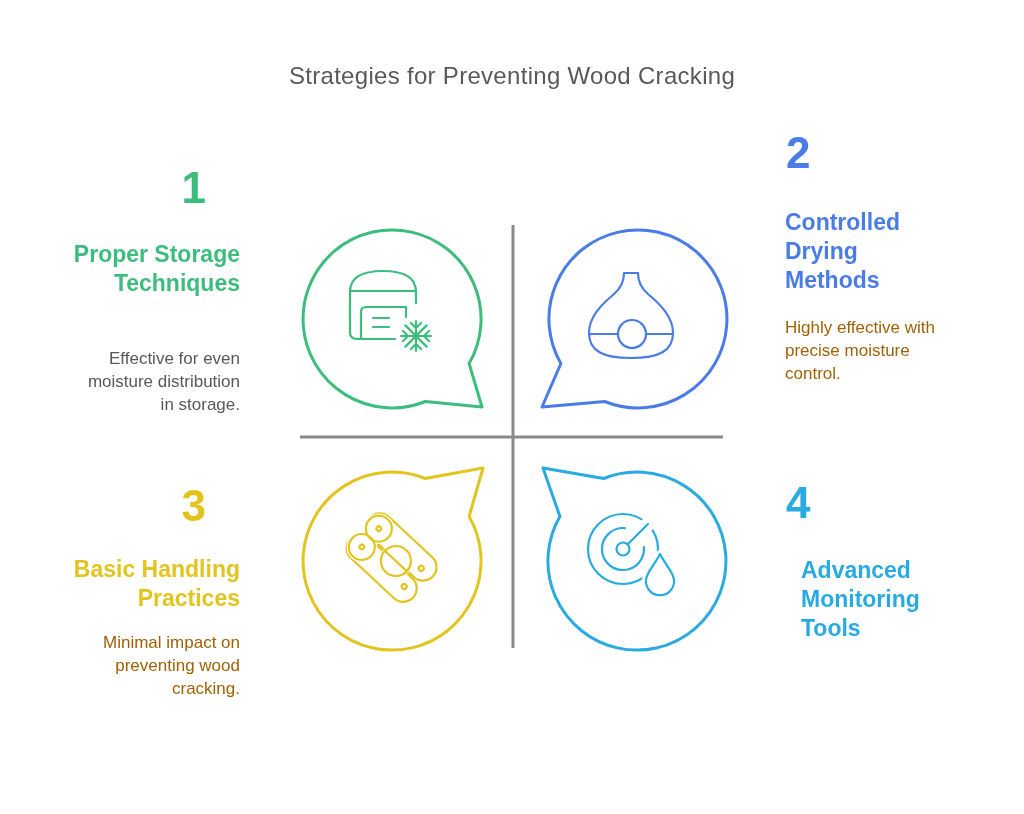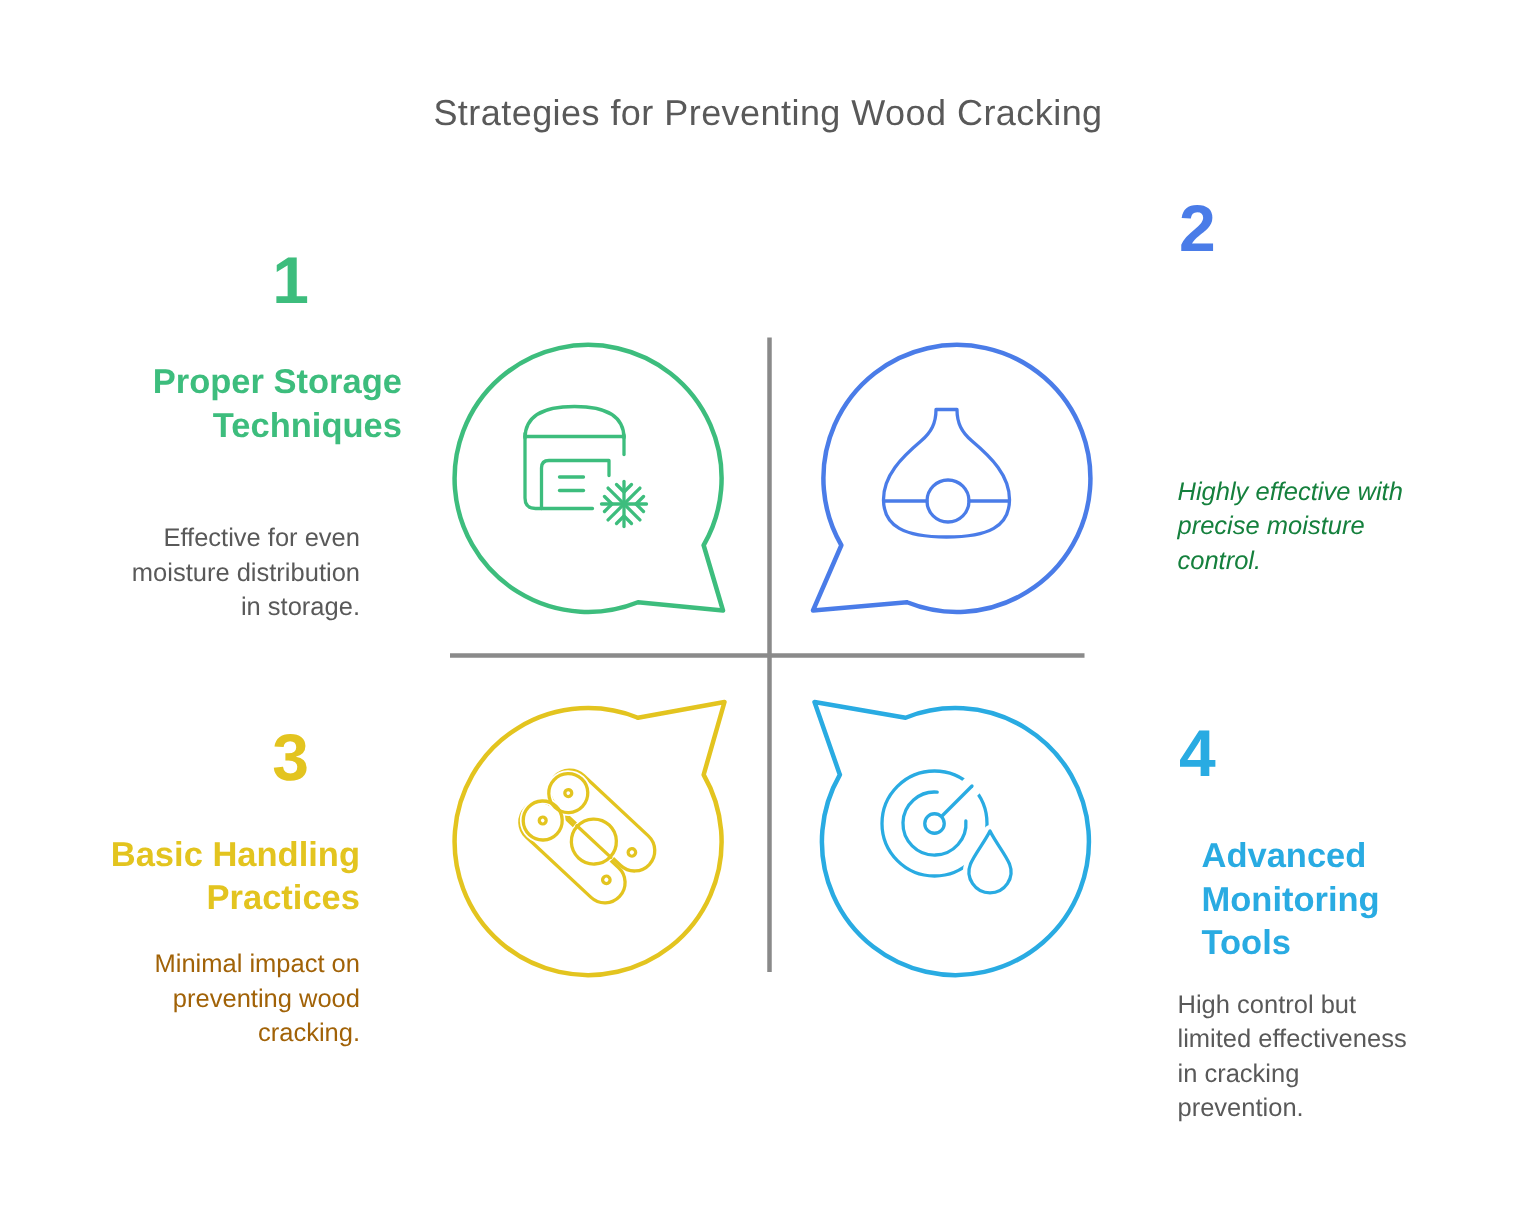--- a/index.html
+++ b/index.html
@@ -9,21 +9,21 @@
   }
   #main-title{
     position:absolute;top:62px;left:0;width:100%;text-align:center;
     font-size:24px;font-weight:400;letter-spacing:0.3px;
   }
   .num{position:absolute;font-size:44px;font-weight:700;line-height:44px;}
   .q-title{position:absolute;font-size:23px;font-weight:700;line-height:29px;white-space:pre-line;}
   .q-body{position:absolute;font-size:17px;font-weight:400;line-height:23px;white-space:pre-line;}
   .ra{text-align:right;}
   #num1{right:818px;top:166px;}
-  #title1{right:756px;top:240px;width:230px;}
+  #title1{right:784px;top:240px;width:230px;}
   #body1{right:784px;top:316px;width:220px;}
   #num2{left:786px;top:131px;}
   #title2{left:785px;top:208px;width:175px;}
   #body2{left:785px;top:316px;width:200px;}
   #num3{right:818px;top:484px;}
   #title3{right:784px;top:555px;width:230px;}
   #body3{right:784px;top:631px;width:220px;}
   #num4{left:786px;top:481px;}
   #title4{left:785px;top:556px;width:175px;margin-left:16px;}
   #body4{left:785px;top:658px;width:200px;}
@@ -105,33 +105,32 @@
   <div id="main-title" style="color: rgb(89, 89, 89);">Strategies for Preventing Wood Cracking</div>
 
   <div class="num ra" id="num1" style="color: rgb(61, 189, 125);">1</div>
   <div class="q-title ra" id="title1" style="color: rgb(61, 189, 125);">Proper Storage
 Techniques</div>
   <div class="q-body ra" id="body1" style="color: rgb(89, 89, 89); margin-top: 31px;">Effective for even
 moisture distribution
 in storage.</div>
 
   <div class="num" id="num2" style="color: rgb(74, 124, 232);">2</div>
-  <div class="q-body" id="body2" style="color: #15803d; font-style: italic;">Highly effective with
+  <div class="q-title" id="title2" style="color: rgb(74, 124, 232);">Controlled
+Drying
+Methods</div>
+  <div class="q-body" id="body2" style="color: #a16207;">Highly effective with
 precise moisture
 control.</div>
 
   <div class="num ra" id="num3" style="color: rgb(227, 196, 31);">3</div>
   <div class="q-title ra" id="title3" style="color: rgb(227, 196, 31);">Basic Handling
 Practices</div>
   <div class="q-body ra" id="body3" style="color: #a16207;">Minimal impact on
 preventing wood
 cracking.</div>
 
   <div class="num" id="num4" style="color: rgb(41, 171, 226);">4</div>
   <div class="q-title" id="title4" style="color: rgb(41, 171, 226);">Advanced
 Monitoring
 Tools</div>
-  <div class="q-body" id="body4" style="color: rgb(89, 89, 89);">High control but
-limited effectiveness
-in cracking
-prevention.</div>
 
 </div>
 
 </body></html>

